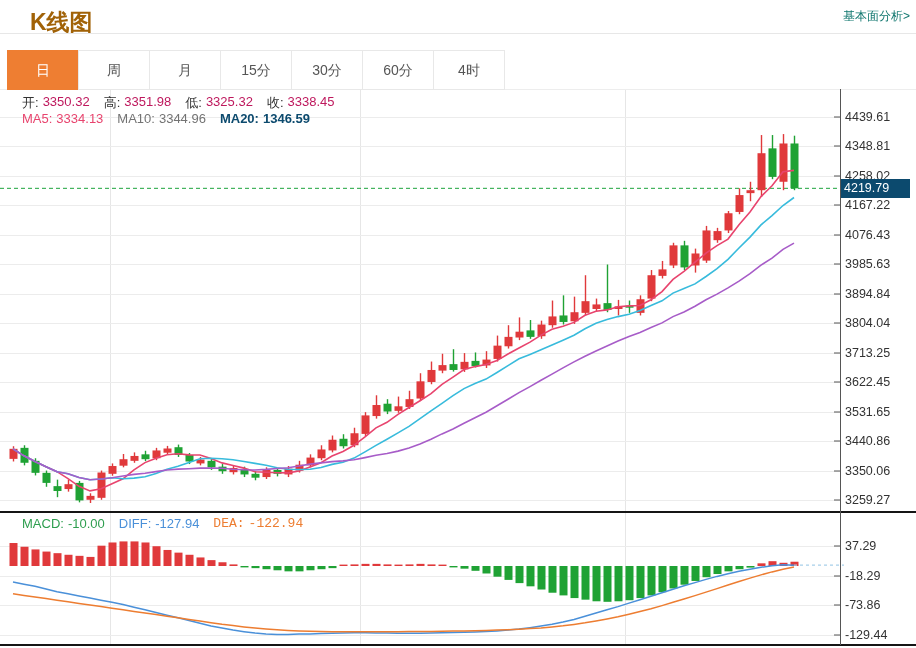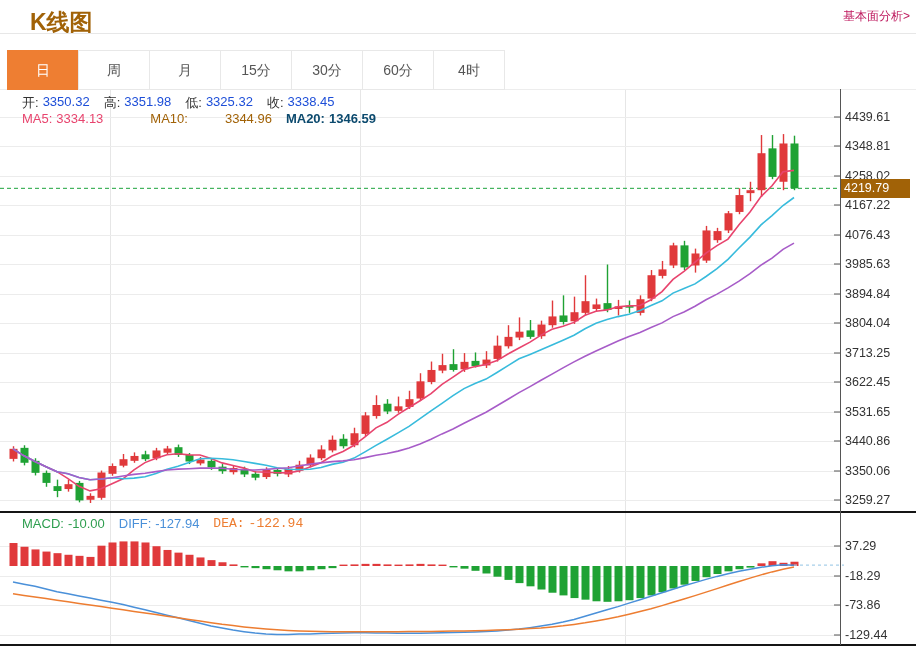--- a/index.html
+++ b/index.html
@@ -1,35 +1,35 @@
 <!DOCTYPE html>
 <html><head>
 <meta charset="utf-8">
 <style>
   html,body{margin:0;padding:0;background:#fff;}
   body{width:916px;height:648px;position:relative;overflow:hidden;
        font-family:"Liberation Sans","DejaVu Sans",sans-serif;}
   .page-title{position:absolute;left:30px;top:7px;font-size:23px;font-weight:bold;color:#a16207;}
-  .fund-link{position:absolute;right:6px;top:8px;font-size:12px;color:#be185d;cursor:pointer;text-align:right;}
+  .fund-link{position:absolute;right:6px;top:8px;font-size:12px;color:#0f766e;cursor:pointer;text-align:right;}
   .title-divider{position:absolute;top:33px;left:0;width:916px;height:1px;background:#e7e7e7;}
   .tab-underline{position:absolute;top:89px;left:0;width:916px;height:1px;background:#ededed;}
   .tab-bar{position:absolute;top:50px;left:8px;display:flex;z-index:3;}
   .tab{width:70px;height:38px;line-height:38px;text-align:center;font-size:14px;color:#555;
        background:#fff;border:1px solid #e8e8e8;margin-left:-1px;cursor:pointer;box-sizing:content-box;}
   .tab.active{background:#ee7e32;border-color:#ee7e32;color:#fff;}
   .hdr{position:absolute;display:flex;font-size:13px;z-index:2;white-space:nowrap;}
   .hdr span{margin-right:4px;}
   .hdr .gap{margin-right:14px;}
   .ohlc-row{left:22px;top:94px;color:#333;}
-  .val-green{color:#1d4ed8;}
+  .val-green{color:#be185d;}
   .ma-row{left:22px;top:111px;}
-  .ma5{color:#e8446e;text-align:right;} .ma10{color:#a16207;margin-left:33px;} .ma20{color:#0c4a6e;font-weight:bold;}
+  .ma5{color:#e8446e;text-align:right;} .ma10{color:#737373;} .ma20{color:#0c4a6e;font-weight:bold;}
   .macd-row{left:22px;top:516px;text-align:center;}
   .macd-g{color:#2e9e4f;} .diff-b{color:#4a90d9;} .dea-o{color:#ed7d31;font-family:Liberation Mono, monospace;}
-  .price-tag{position:absolute;left:841px;top:179px;width:69px;height:19px;background:#a16207;
+  .price-tag{position:absolute;left:841px;top:179px;width:69px;height:19px;background:#0c4a6e;
              color:#fff;font-size:12.5px;line-height:19px;padding-left:3px;z-index:2;box-sizing:border-box;}
   #chart-svg{position:absolute;left:0;top:0;z-index:1;}
 </style>
 </head>
 <body>
 
 <div class="page-title">K线图</div>
 <div class="fund-link">基本面分析&gt;</div>
 <div class="title-divider"></div>
 

